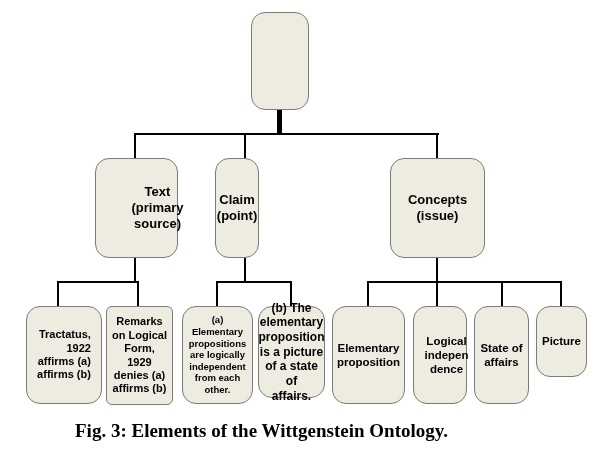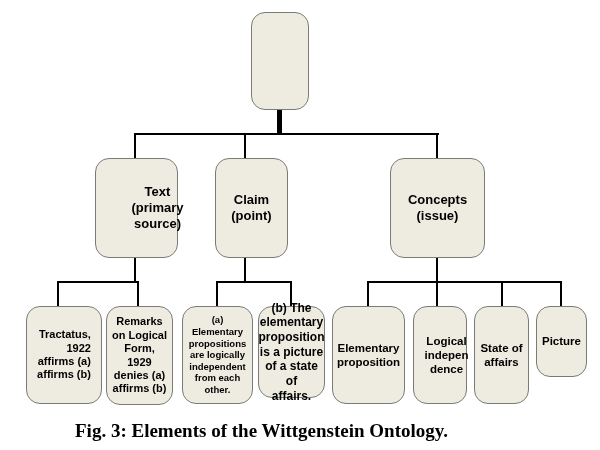--- a/index.html
+++ b/index.html
@@ -71,30 +71,30 @@
   <div class="line" style="left:367px; top:281px; width:2px; height:25px;"></div>
   <div class="line" style="left:436px; top:281px; width:2px; height:25px;"></div>
   <div class="line" style="left:501px; top:281px; width:2px; height:25px;"></div>
   <div class="line" style="left:560px; top:281px; width:2px; height:25px;"></div>
 
   <div class="node" style="left:251px; top:12px; width:58px; height:98px; font-size:12px;"></div>
 
   <div class="node" style="left:95px; top:158px; width:83px; height:100px; font-size:13px;padding-left:44px;">Text
 (primary
 source)</div>
-  <div class="node" style="left:215px; top:158px; width:73px; height:100px; font-size:13px;">Claim
+  <div class="node" style="left:215px; top:158px; width:44px; height:100px; font-size:13px;">Claim
 (point)</div>
   <div class="node" style="left:390px; top:158px; width:95px; height:100px; font-size:13px;text-align:center;">Concepts
 (issue)</div>
 
   <div class="node" style="left:26px; top:306px; width:76px; height:98px; font-size:11px;text-align:right;">Tractatus,
 1922
 affirms (a)
 affirms (b)</div>
-  <div class="node" style="left:106px; top:306px; width:67px; height:99px; font-size:11px;">Remarks
+  <div class="node" style="left:106px; top:306px; width:67px; height:99px; font-size:11px;border-radius:6px;">Remarks
 on Logical
 Form,
 1929
 denies (a)
 affirms (b)</div>
   <div class="node" style="left:182px; top:306px; width:71px; height:98px; font-size:9.5px;">(a)
 Elementary
 propositions
 are logically
 independent

